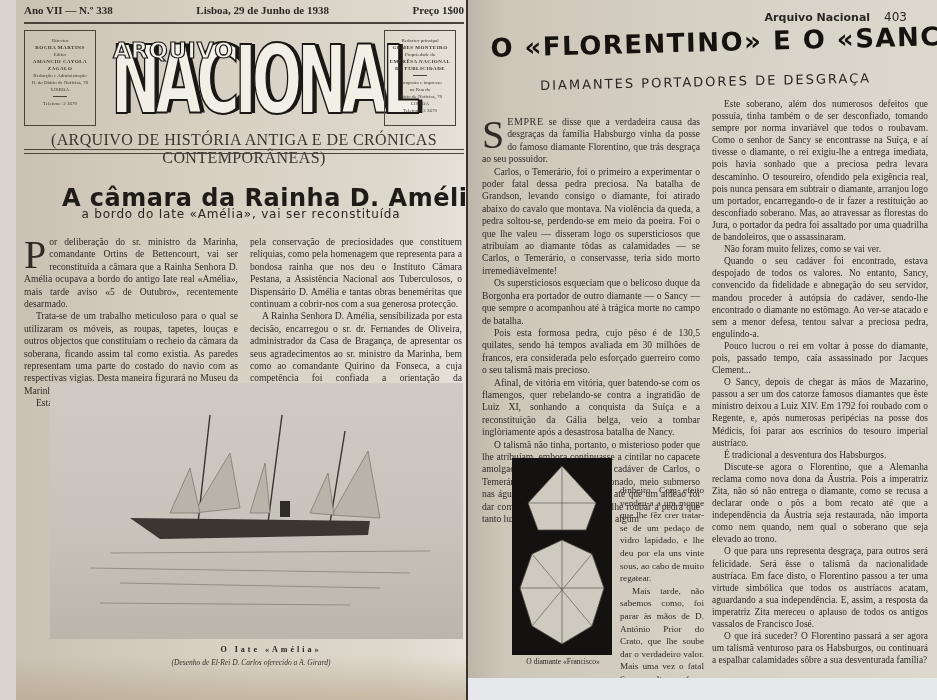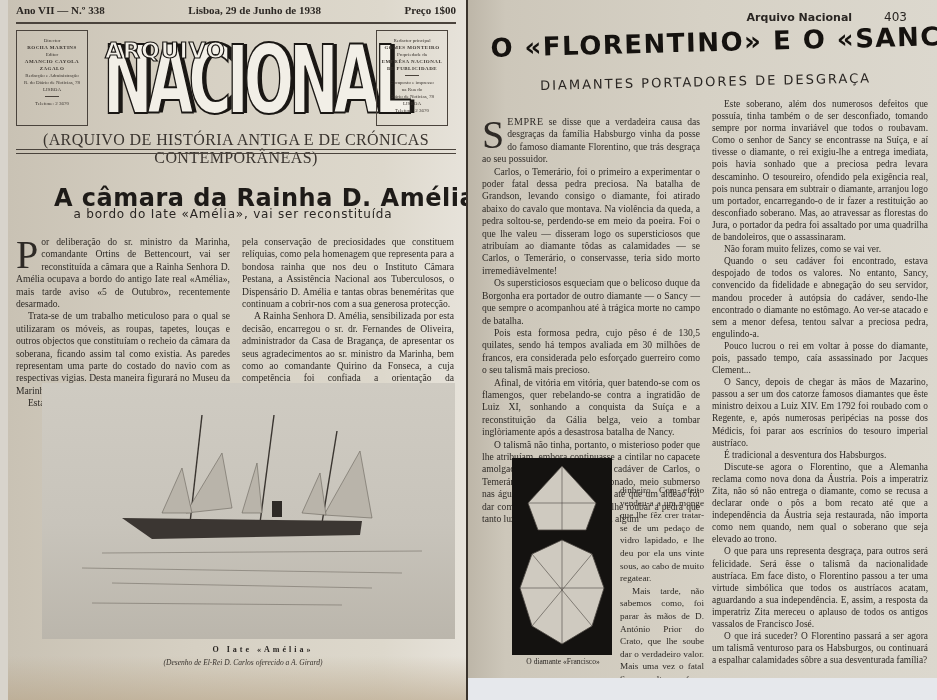--- a/index.html
+++ b/index.html
@@ -1,18 +1,18 @@
 <!DOCTYPE html>
 <html><head>
 <meta charset="utf-8">
 <style>
   html,body{margin:0;padding:0;}
   body{width:937px;height:700px;overflow:hidden;background:#d8d4cc;position:relative;font-family:"Liberation Serif","DejaVu Serif",serif;color:#2a2623;}
   .page{position:absolute;top:0;height:700px;overflow:hidden;}
-  #left-page{left:8px;width:468px;background:linear-gradient(90deg,#c9c2b4 0%,#d6d0c3 40%,#ddd8cc 80%,#e8e4dc 100%);}
+  #left-page{left:16px;width:468px;background:linear-gradient(90deg,#c9c2b4 0%,#d6d0c3 40%,#ddd8cc 80%,#e8e4dc 100%);}
   #right-page{left:468px;width:469px;background:linear-gradient(90deg,#bdb6a8 0%,#cdc7ba 8%,#d6d1c5 50%,#dcd8ce 100%);}
   .fold{position:absolute;left:466px;top:0;width:3px;height:700px;background:#3a332c;}
   .bottom-shadow{position:absolute;left:0;right:0;bottom:0;height:44px;background:linear-gradient(180deg,rgba(200,180,150,0) 0%,rgba(180,160,130,.55) 100%);}
   .rp-bottom{position:absolute;left:0;right:0;bottom:0;height:22px;background:#e6e8ec;}
 
   
   .topline{position:absolute;top:4px;left:8px;width:440px;font-weight:bold;font-size:11px;display:flex;justify-content:space-between;color:#2c2824;}
   .rule{position:absolute;left:8px;width:440px;height:1px;background:#4a433c;}
   .side-box{position:absolute;top:30px;width:72px;height:96px;border:1.5px solid #4a433c;font-size:5px;text-align:center;line-height:7px;padding-top:6px;box-sizing:border-box;color:#3a342f;}
   .side-box .b{font-weight:bold;letter-spacing:.5px;}
@@ -31,21 +31,21 @@
   .dropcap{float:left;font-size:40px;line-height:34px;margin:2px 3px 0 0;font-family:"Liberation Serif",serif;}
   .smallcaps{font-size:10px;letter-spacing:.6px;}
 
   
   .illus{position:absolute;left:34px;top:383px;width:413px;height:256px;background:linear-gradient(180deg,#cfcbc2 0%,#c8c4bb 55%,#bbb6ac 100%);}
   .cap1{position:absolute;top:645px;left:0;width:470px;text-align:center;font-size:8px;font-weight:bold;letter-spacing:3px;margin-left:20px;}
   .cap2{position:absolute;top:658px;left:0;width:470px;text-align:center;font-size:7.5px;font-style:italic;}
 
   
   .running-head{position:absolute;top:10px;right:30px;font-family:"DejaVu Sans",sans-serif;font-weight:bold;font-size:11px;color:#2a2623;}
-  .running-head .num{font-weight:normal;margin-left:32px;font-size:12px;}
+  .running-head .num{font-weight:normal;margin-left:14px;font-size:12px;}
   .right-title{position:absolute;top:33px;left:22px;width:440px;font-family:"DejaVu Sans",sans-serif;font-weight:bold;font-size:26px;letter-spacing:1.5px;color:#15120f;transform:rotate(-1.5deg);transform-origin:left top;white-space:nowrap;}
   .right-sub{position:absolute;top:78px;left:72px;font-family:"DejaVu Sans",sans-serif;font-size:13px;letter-spacing:2px;color:#2a2623;transform:rotate(-1.3deg);transform-origin:left top;white-space:nowrap;}
   .gem{position:absolute;left:44px;top:458px;width:100px;height:197px;background:#141210;}
   .gem-cap{position:absolute;left:30px;top:657px;width:130px;text-align:center;font-size:7.5px;}
 </style>
 </head>
 <body>
 
 <div id="left-page" class="page">
   <div class="topline">

